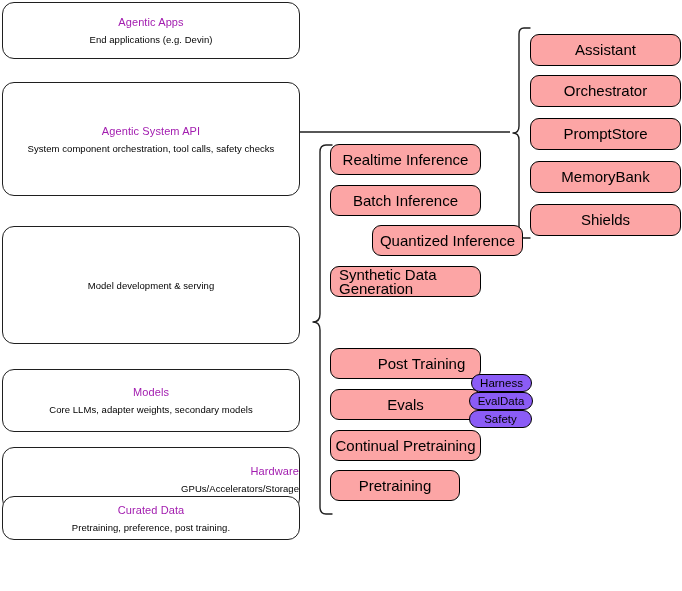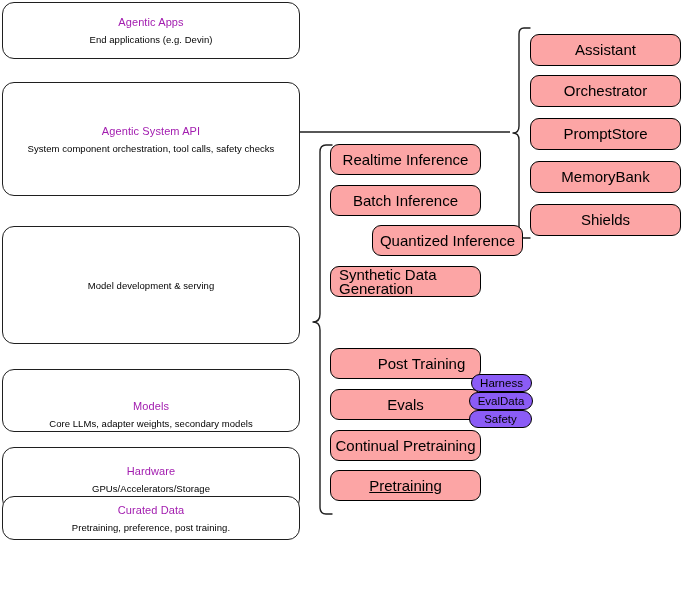--- a/index.html
+++ b/index.html
@@ -112,26 +112,26 @@
 
   <div class="box" style="left:2px; top:82px; width:298px; height:114px;">
     <div class="title">Agentic System API</div>
     <div class="subtitle">System component orchestration, tool calls, safety checks</div>
   </div>
 
   <div class="box" style="left:2px; top:226px; width:298px; height:118px;">
     <div class="subtitle">Model development &amp; serving</div>
   </div>
 
-  <div class="box" style="left:2px; top:369px; width:298px; height:63px;justify-content:flex-end;">
+  <div class="box" style="left:2px; top:369px; width:298px; height:63px;">
     <div class="title">Models</div>
     <div class="subtitle">Core LLMs, adapter weights, secondary models</div>
   </div>
 
-  <div class="box" style="left:2px; top:447px; width:298px; height:64px;">
+  <div class="box" style="left:2px; top:447px; width:298px; height:64px;align-items:flex-end;">
     <div class="title">Hardware</div>
     <div class="subtitle">GPUs/Accelerators/Storage</div>
   </div>
 
   <div class="box" style="left:2px; top:496px; width:298px; height:44px;">
     <div class="title">Curated Data</div>
     <div class="subtitle">Pretraining, preference, post training.</div>
   </div>
 
   <div class="chip" style="left:330px; top:144px; width:151px; height:31px;">
@@ -156,21 +156,21 @@
   </div>
 
   <div class="chip" style="left:330px; top:430px; width:151px; height:31px;">
     <span>Continual Pretraining</span>
   </div>
 
   <div class="chip" style="left:330px; top:389px; width:151px; height:31px;">
     <span>Evals</span>
   </div>
 
-  <div class="chip" style="left:330px; top:470px; width:151px; height:31px;text-decoration:underline;">
+  <div class="chip" style="left:330px; top:470px; width:130px; height:31px;">
     <span>Pretraining</span>
   </div>
 
   <div class="pill" style="left:471px; top:374px; width:61px; height:18px;">
     <span>Harness</span>
   </div>
 
   <div class="pill" style="left:469px; top:392px; width:64px; height:18px;">
     <span>EvalData</span>
   </div>

